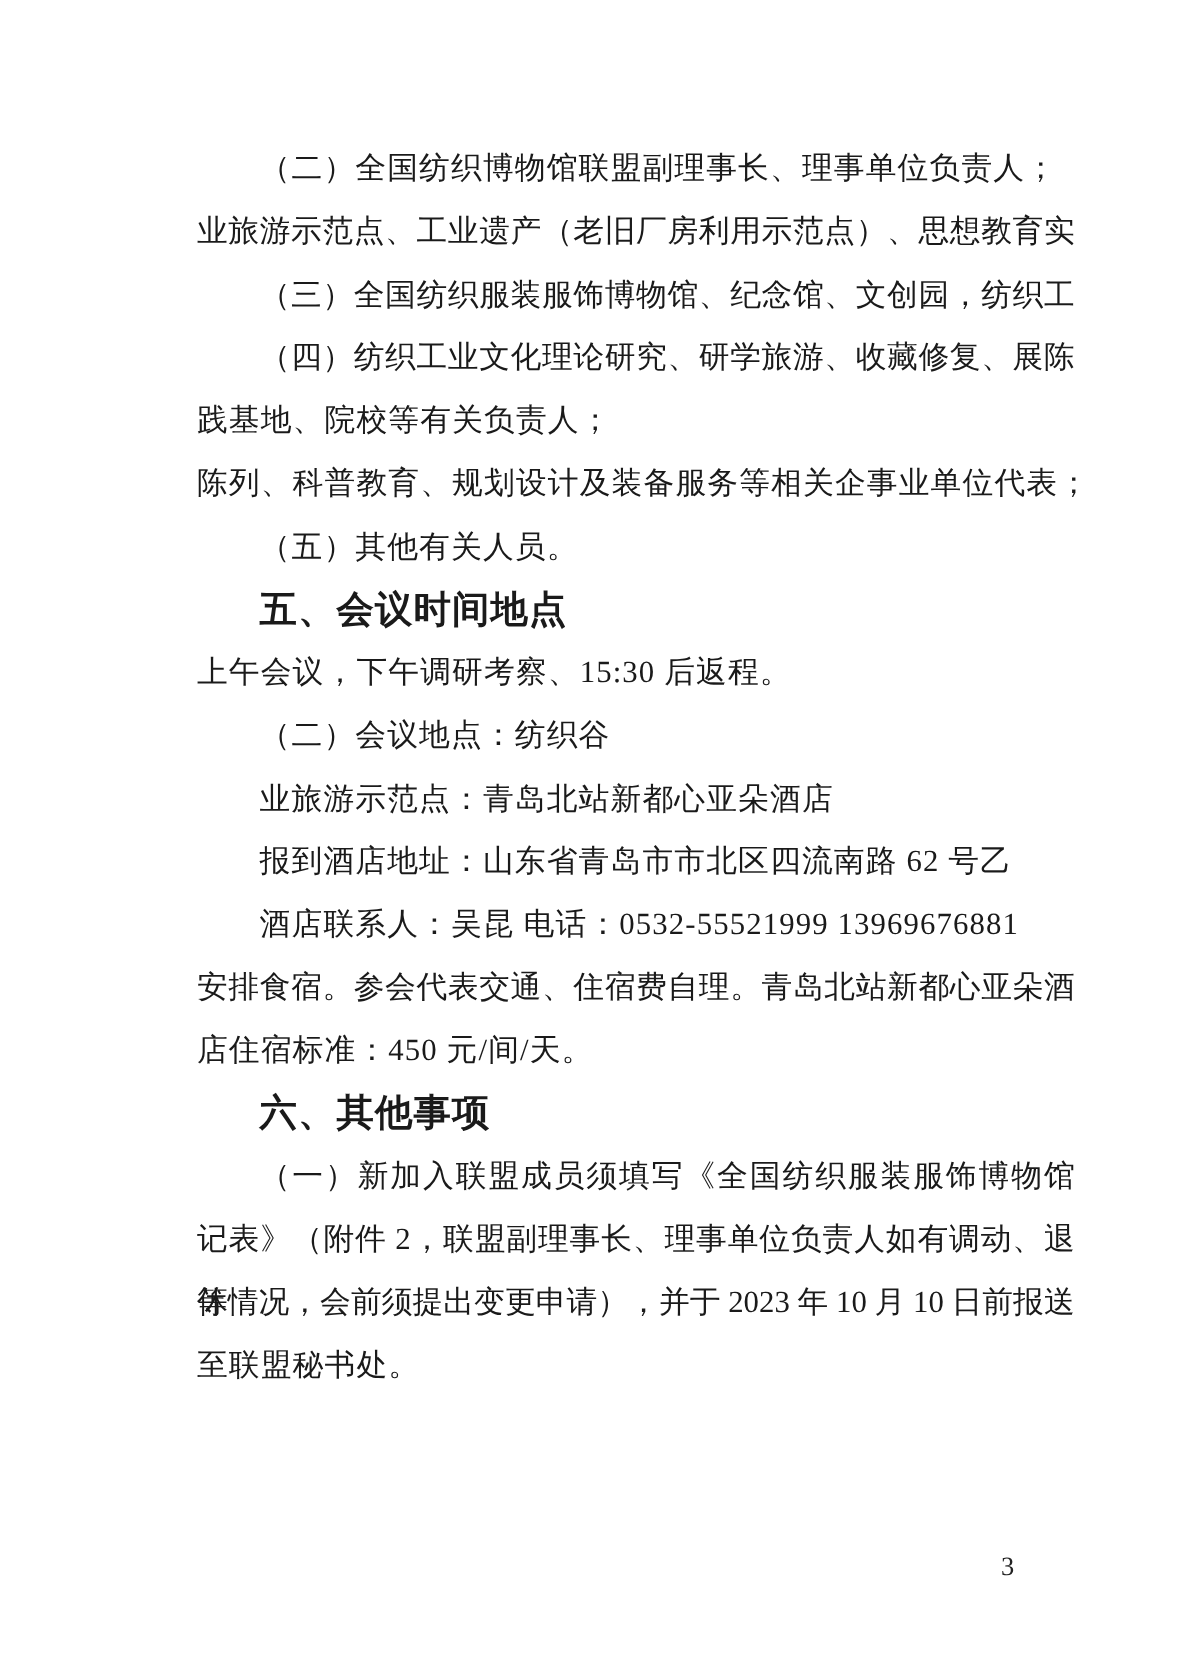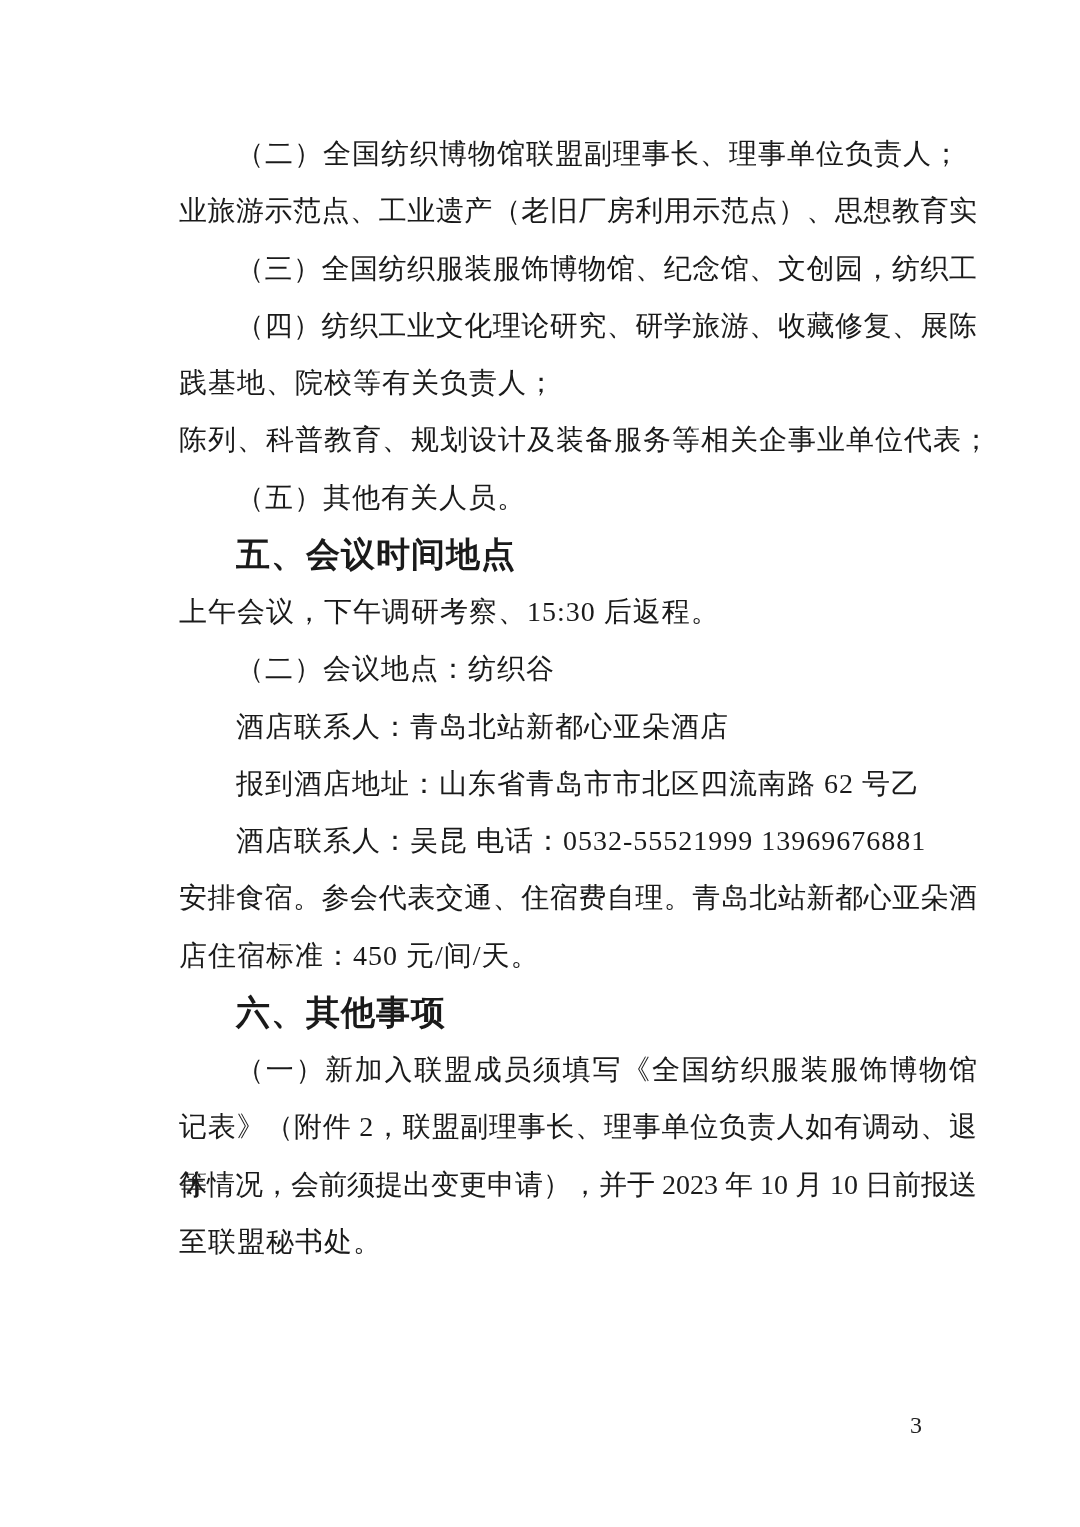--- a/index.html
+++ b/index.html
@@ -65,21 +65,21 @@
     <div class="ln ind">（二）全国纺织博物馆联盟副理事长、理事单位负责人；</div>
     <div class="ln just">业旅游示范点、工业遗产（老旧厂房利用示范点）、思想教育实</div>
     <div class="ln ind just">（三）全国纺织服装服饰博物馆、纪念馆、文创园，纺织工</div>
     <div class="ln ind just">（四）纺织工业文化理论研究、研学旅游、收藏修复、展陈</div>
     <div class="ln">践基地、院校等有关负责人；</div>
     <div class="ln">陈列、科普教育、规划设计及装备服务等相关企事业单位代表；</div>
     <div class="ln ind">（五）其他有关人员。</div>
     <div class="ln ind heading">五、会议时间地点</div>
     <div class="ln">上午会议，下午调研考察、15:30 后返程。</div>
     <div class="ln ind">（二）会议地点：纺织谷</div>
-    <div class="ln ind">酒店联系人：青岛北站新都心亚朵酒店</div>
+    <div class="ln ind">业旅游示范点：青岛北站新都心亚朵酒店</div>
     <div class="ln ind">报到酒店地址：山东省青岛市市北区四流南路 62 号乙</div>
     <div class="ln ind">酒店联系人：吴昆 电话：0532-55521999 13969676881</div>
     <div class="ln just">安排食宿。参会代表交通、住宿费自理。青岛北站新都心亚朵酒</div>
     <div class="ln">店住宿标准：450 元/间/天。</div>
     <div class="ln ind heading">六、其他事项</div>
     <div class="ln ind just">（一）新加入联盟成员须填写《全国纺织服装服饰博物馆</div>
     <div class="ln just">记表》（附件 2，联盟副理事长、理事单位负责人如有调动、退休</div>
     <div class="ln just">等情况，会前须提出变更申请），并于 2023 年 10 月 10 日前报送</div>
     <div class="ln">至联盟秘书处。</div>
   </div>

